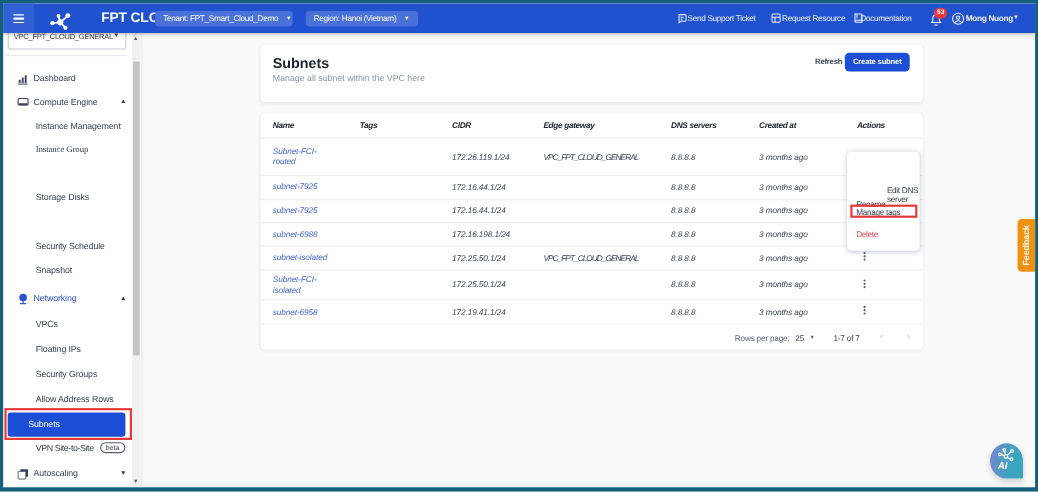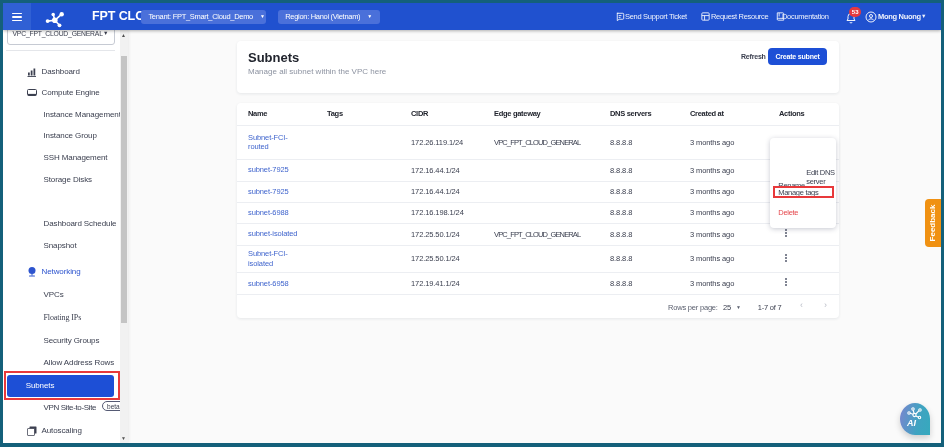--- a/index.html
+++ b/index.html
@@ -22,21 +22,21 @@
   .chip .car { display:inline-block; margin-left:7px; font-size:5px; position:relative; top:-1px; letter-spacing:0; }
   .tb-right { position:absolute; top:0; height:27px; color:#eef2fc; font-size:7.5px; letter-spacing:-0.3px; line-height:27px; }
   .badge { position:absolute; background:#e5393f; color:#fff; border-radius:6px; font-size:6px; font-weight:bold;
            height:10.5px; min-width:12.5px; text-align:center; line-height:10.5px; letter-spacing:0; }
 
   
   .sidebar { position:absolute; left:0; top:27px; width:124.5px; height:413px; background:#fff; z-index:10; overflow:hidden; box-shadow:1px 0 3px rgba(0,0,0,.07); }
   .vpc-select { position:absolute; left:3.5px; top:-9px; width:108px; height:24px; border:1px solid #c6cad3; border-radius:3px;
                 font-size:6.8px; letter-spacing:-0.2px; color:#3c4050; line-height:23px; padding-left:5px; white-space:nowrap; }
   .side-div { position:absolute; left:3px; top:20px; width:109px; height:1px; background:#e4e6ea; }
-  .mi { position:absolute; left:16px; width:119px; height:20px; font-size:8px; letter-spacing:-0.1px; color:#3c4050; line-height:20px; }
+  .mi { position:absolute; left:5px; width:119px; height:20px; font-size:8px; letter-spacing:-0.1px; color:#3c4050; line-height:20px; }
   .mi .ic { position:absolute; left:7px; top:4px; width:12px; height:12px; }
   .mi .tx { position:absolute; left:22.5px; top:0; }
   .mi .sub { left:24.5px; }
   .mi .car { position:absolute; right:12px; top:0px; font-size:6px; color:#3c4050; }
   .mi-active { position:absolute; left:3.9px; width:107.5px; height:22px; background:#1d4fd6; border-radius:3px;
                font-size:8px; letter-spacing:-0.1px; line-height:22px; }
   .mi-active .tx { color:#fff; position:absolute; left:18.8px; top:0; }
   .redbox { position:absolute; border:2px solid #e8393b; background:transparent; z-index:40; }
   .beta { display:inline-block; border:1px solid #555a74; border-radius:6px; font-size:6.5px; padding:0 4px; height:10px;
           line-height:9px; color:#3c4050; margin-left:4px; position:relative; top:-1px; letter-spacing:0;}
@@ -49,21 +49,21 @@
 
   
   .content { position:absolute; left:124.5px; top:27px; width:813.5px; height:413px; background:#fafafa; }
   .card { position:absolute; background:#fff; border-radius:4px; box-shadow:0 1px 3px rgba(25,39,70,.09); }
   .h-title { position:absolute; left:11px; top:9px; font-size:13px; font-weight:bold; color:#22252e; }
   .h-sub { position:absolute; left:11px; top:26.5px; font-size:8px; color:#8d93a1; }
   .btn-refresh { position:absolute; font-size:7px; font-weight:bold; letter-spacing:-0.2px; color:#3c4050; }
   .btn-create { position:absolute; background:#1d4fd6; color:#fff; font-size:7px; font-weight:bold; letter-spacing:-0.2px;
                 text-align:center; border-radius:4px; }
 
-  table.grid { position:absolute; left:0; top:0; width:602px; border-collapse:collapse; table-layout:fixed; }
+  table.grid { position:absolute; left:0; top:0; width:602px; border-collapse:collapse; table-layout:fixed;font-style:italic; }
   table.grid th { font-size:7.5px; letter-spacing:-0.3px; color:#22252e; text-align:left; font-weight:bold; padding:0; vertical-align:middle; }
   table.grid td { font-size:7.5px; letter-spacing:-0.1px; color:#3c4050; padding:0; border-top:1px solid #eceef2; vertical-align:middle; }
   table.grid td.pd, table.grid th.pd { padding-left:11px; }
   .lnk { color:#4065cd; line-height:9.5px; display:inline-block; }
   table.grid td.vpcg { letter-spacing:-0.85px; }
   .kebab { display:inline-block; margin-left:6px; }
   .kebab i { display:block; width:2px; height:2px; border-radius:50%; background:#565b6e; margin:1px 0; }
 
   .pg-foot { position:absolute; left:0; bottom:0; width:602px; height:23.5px; border-top:1px solid #eceef2;
              font-size:7.5px; letter-spacing:-0.2px; color:#5a5f6e; }
@@ -157,48 +157,45 @@
       <svg class="ic" viewBox="0 0 24 24" fill="none" stroke="#3c4050" stroke-width="2">
           <rect x="3" y="5" width="18" height="12" rx="2"></rect>
           <path d="M4 15.5h16" stroke-width="3.5"></path>
         </svg>
       <span class="tx">Compute Engine</span>
         <span class="car">▲</span>
     </div>
     <div class="mi" style="top:74.6px;">
         <span class="tx sub">Instance Management</span>
       </div>
-    <div class="mi" style="top:96.2px;">
+    <div class="mi" style="top:96.2px;font-family:Liberation Serif, serif;">
         <span class="tx sub">Instance Group</span>
-      </div>
-    <div class="mi" style="top:117.9px;">
-        <span class="tx sub">SSH Management</span>
       </div>
     <div class="mi" style="top:139.5px;">
         <span class="tx sub">Storage Disks</span>
       </div>
     <div class="mi" style="top:184px;">
-        <span class="tx sub">Dashboard Schedule</span>
+        <span class="tx sub">Security Schedule</span>
       </div>
     <div class="mi" style="top:206px;">
         <span class="tx sub">Snapshot</span>
       </div>
     <div class="mi" style="top:232px;">
       <svg class="ic" viewBox="0 0 24 24" fill="#2d54ce">
           <circle cx="12" cy="9" r="7"></circle>
           <rect x="11" y="15" width="2" height="4"></rect>
           <rect x="6" y="19" width="12" height="2" rx="1"></rect>
         </svg>
       <span class="tx" style="color:#2d54ce;">Networking</span>
         <span class="car">▲</span>
     </div>
     <div class="mi" style="top:255px;">
         <span class="tx sub">VPCs</span>
       </div>
-    <div class="mi" style="top:278px;font-family:Liberation Serif, serif;">
+    <div class="mi" style="top:278px;">
         <span class="tx sub">Floating IPs</span>
       </div>
     <div class="mi" style="top:301px;">
         <span class="tx sub">Security Groups</span>
       </div>
     <div class="mi" style="top:323px;">
         <span class="tx sub">Allow Address Rows</span>
       </div>
     <div class="mi-active" style="top:344.6px;">
         <span class="tx">Subnets</span>

